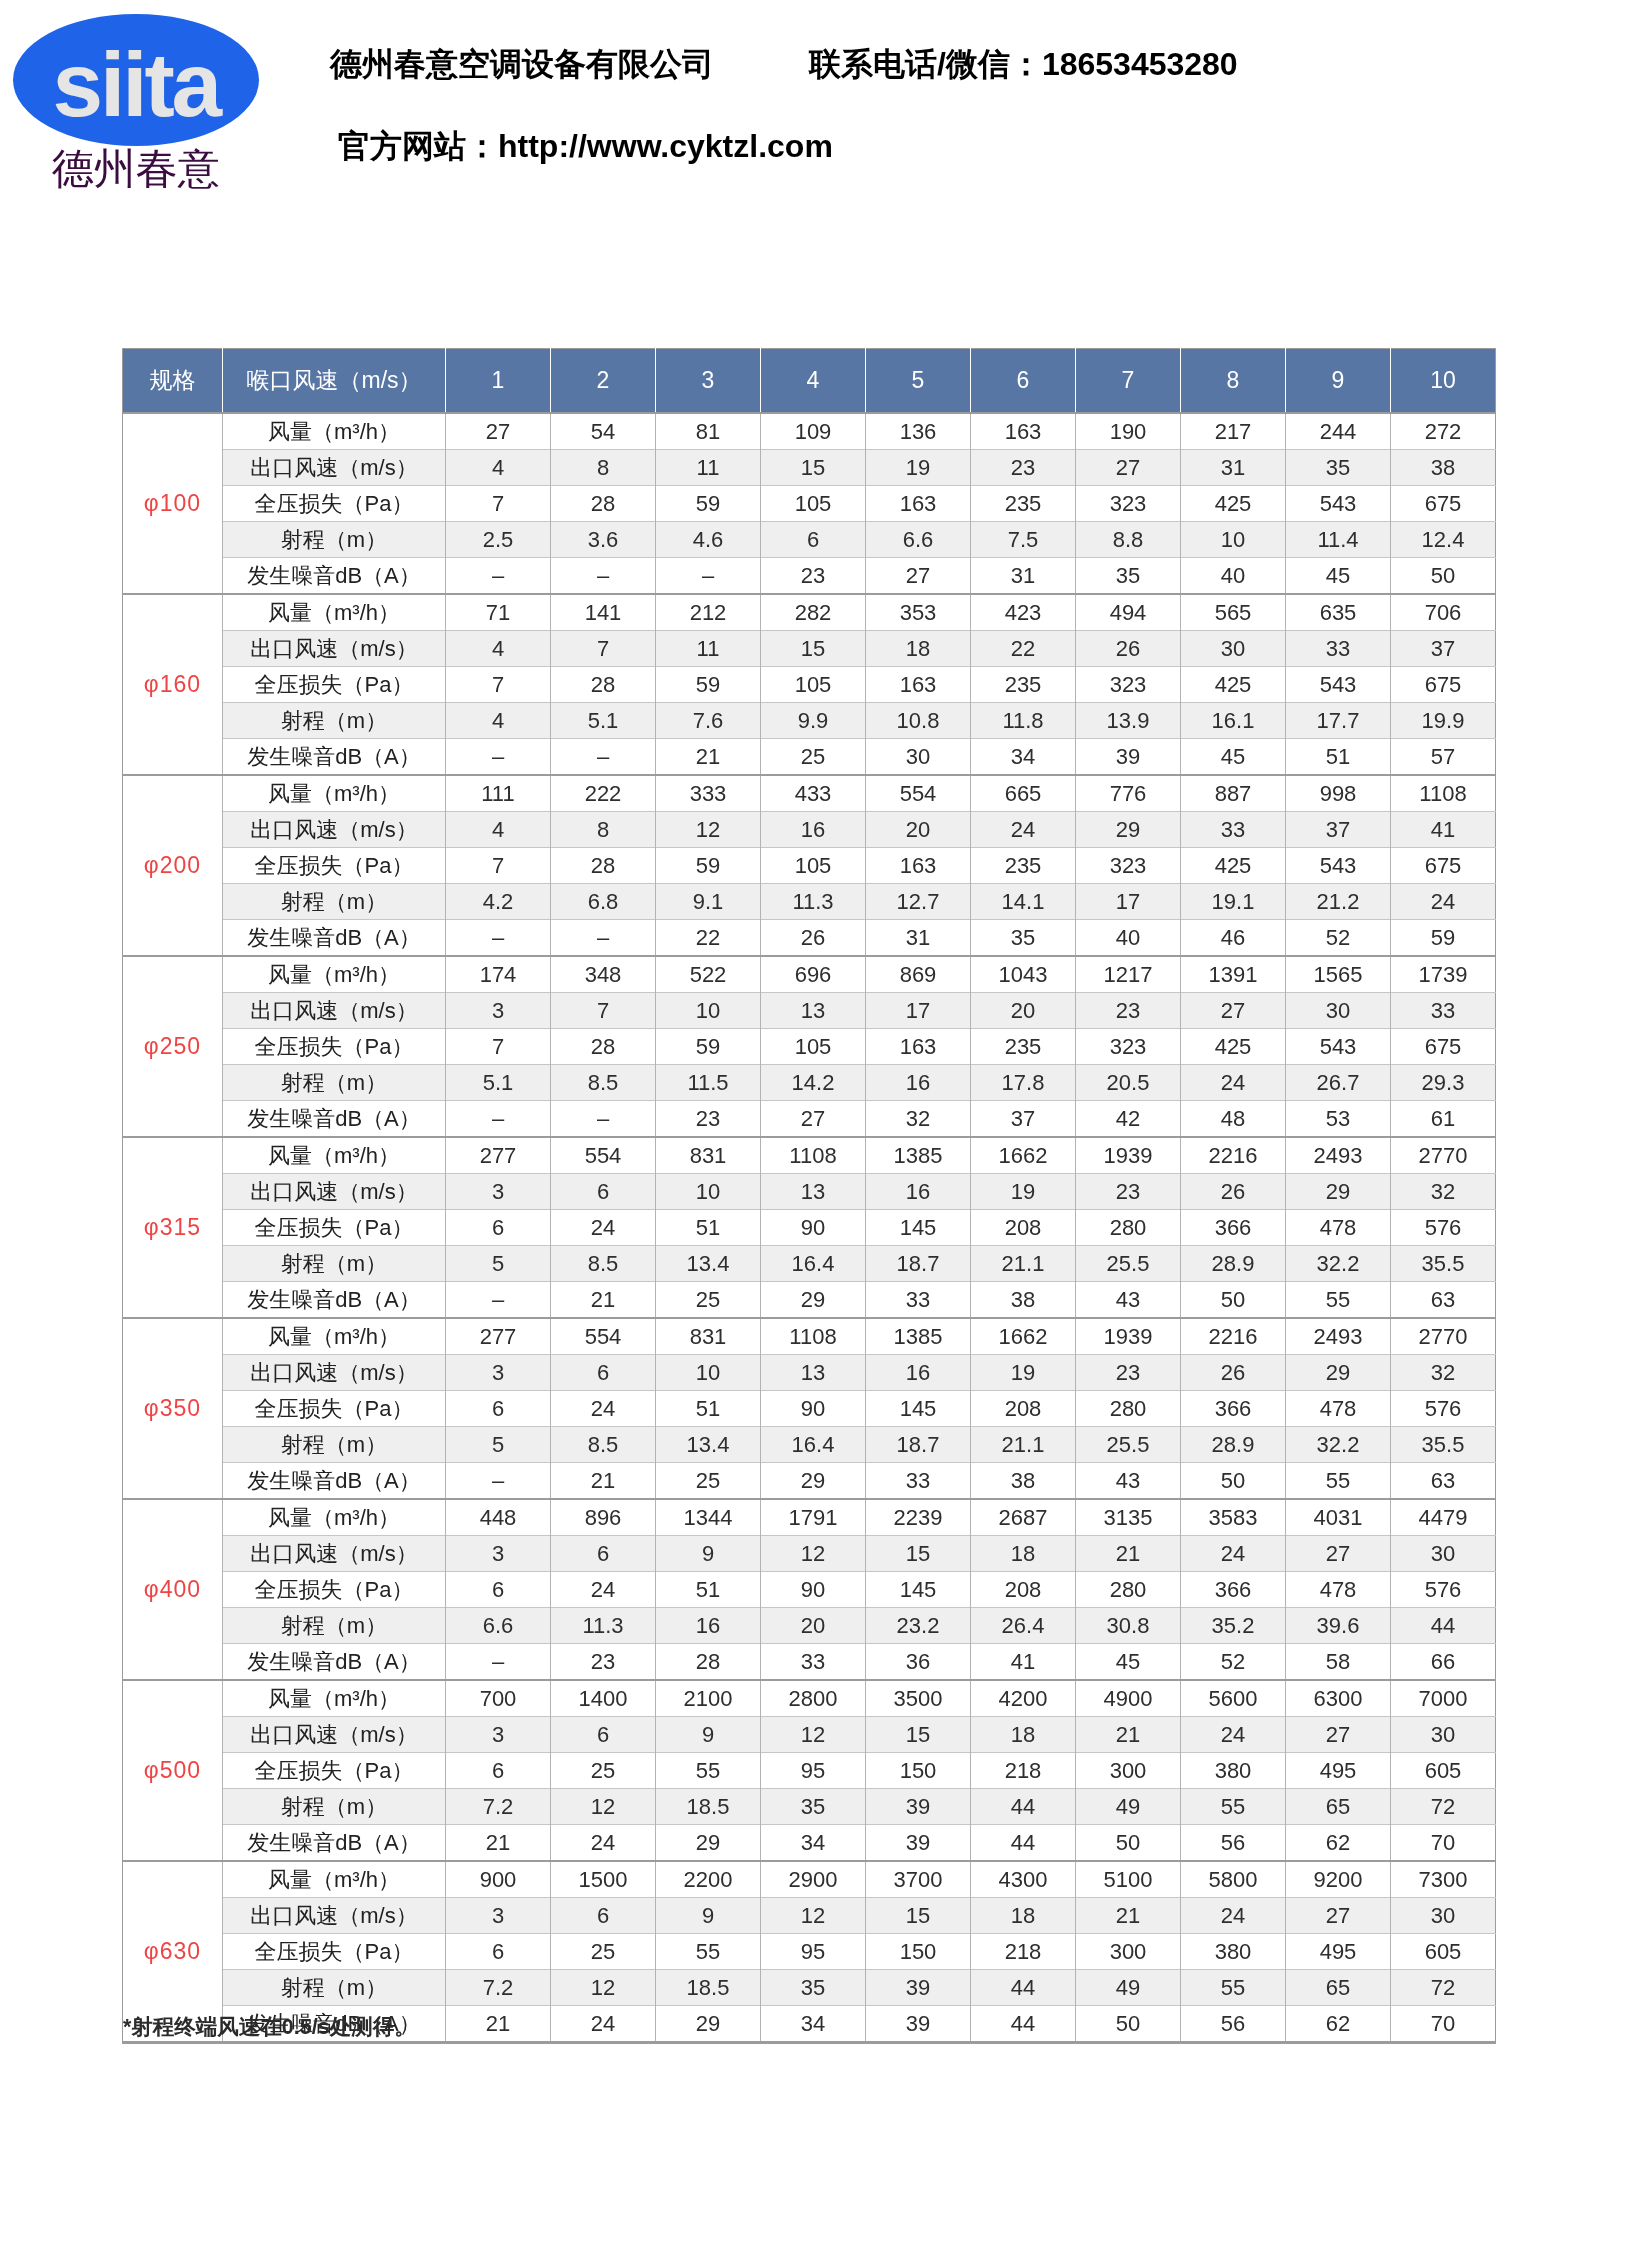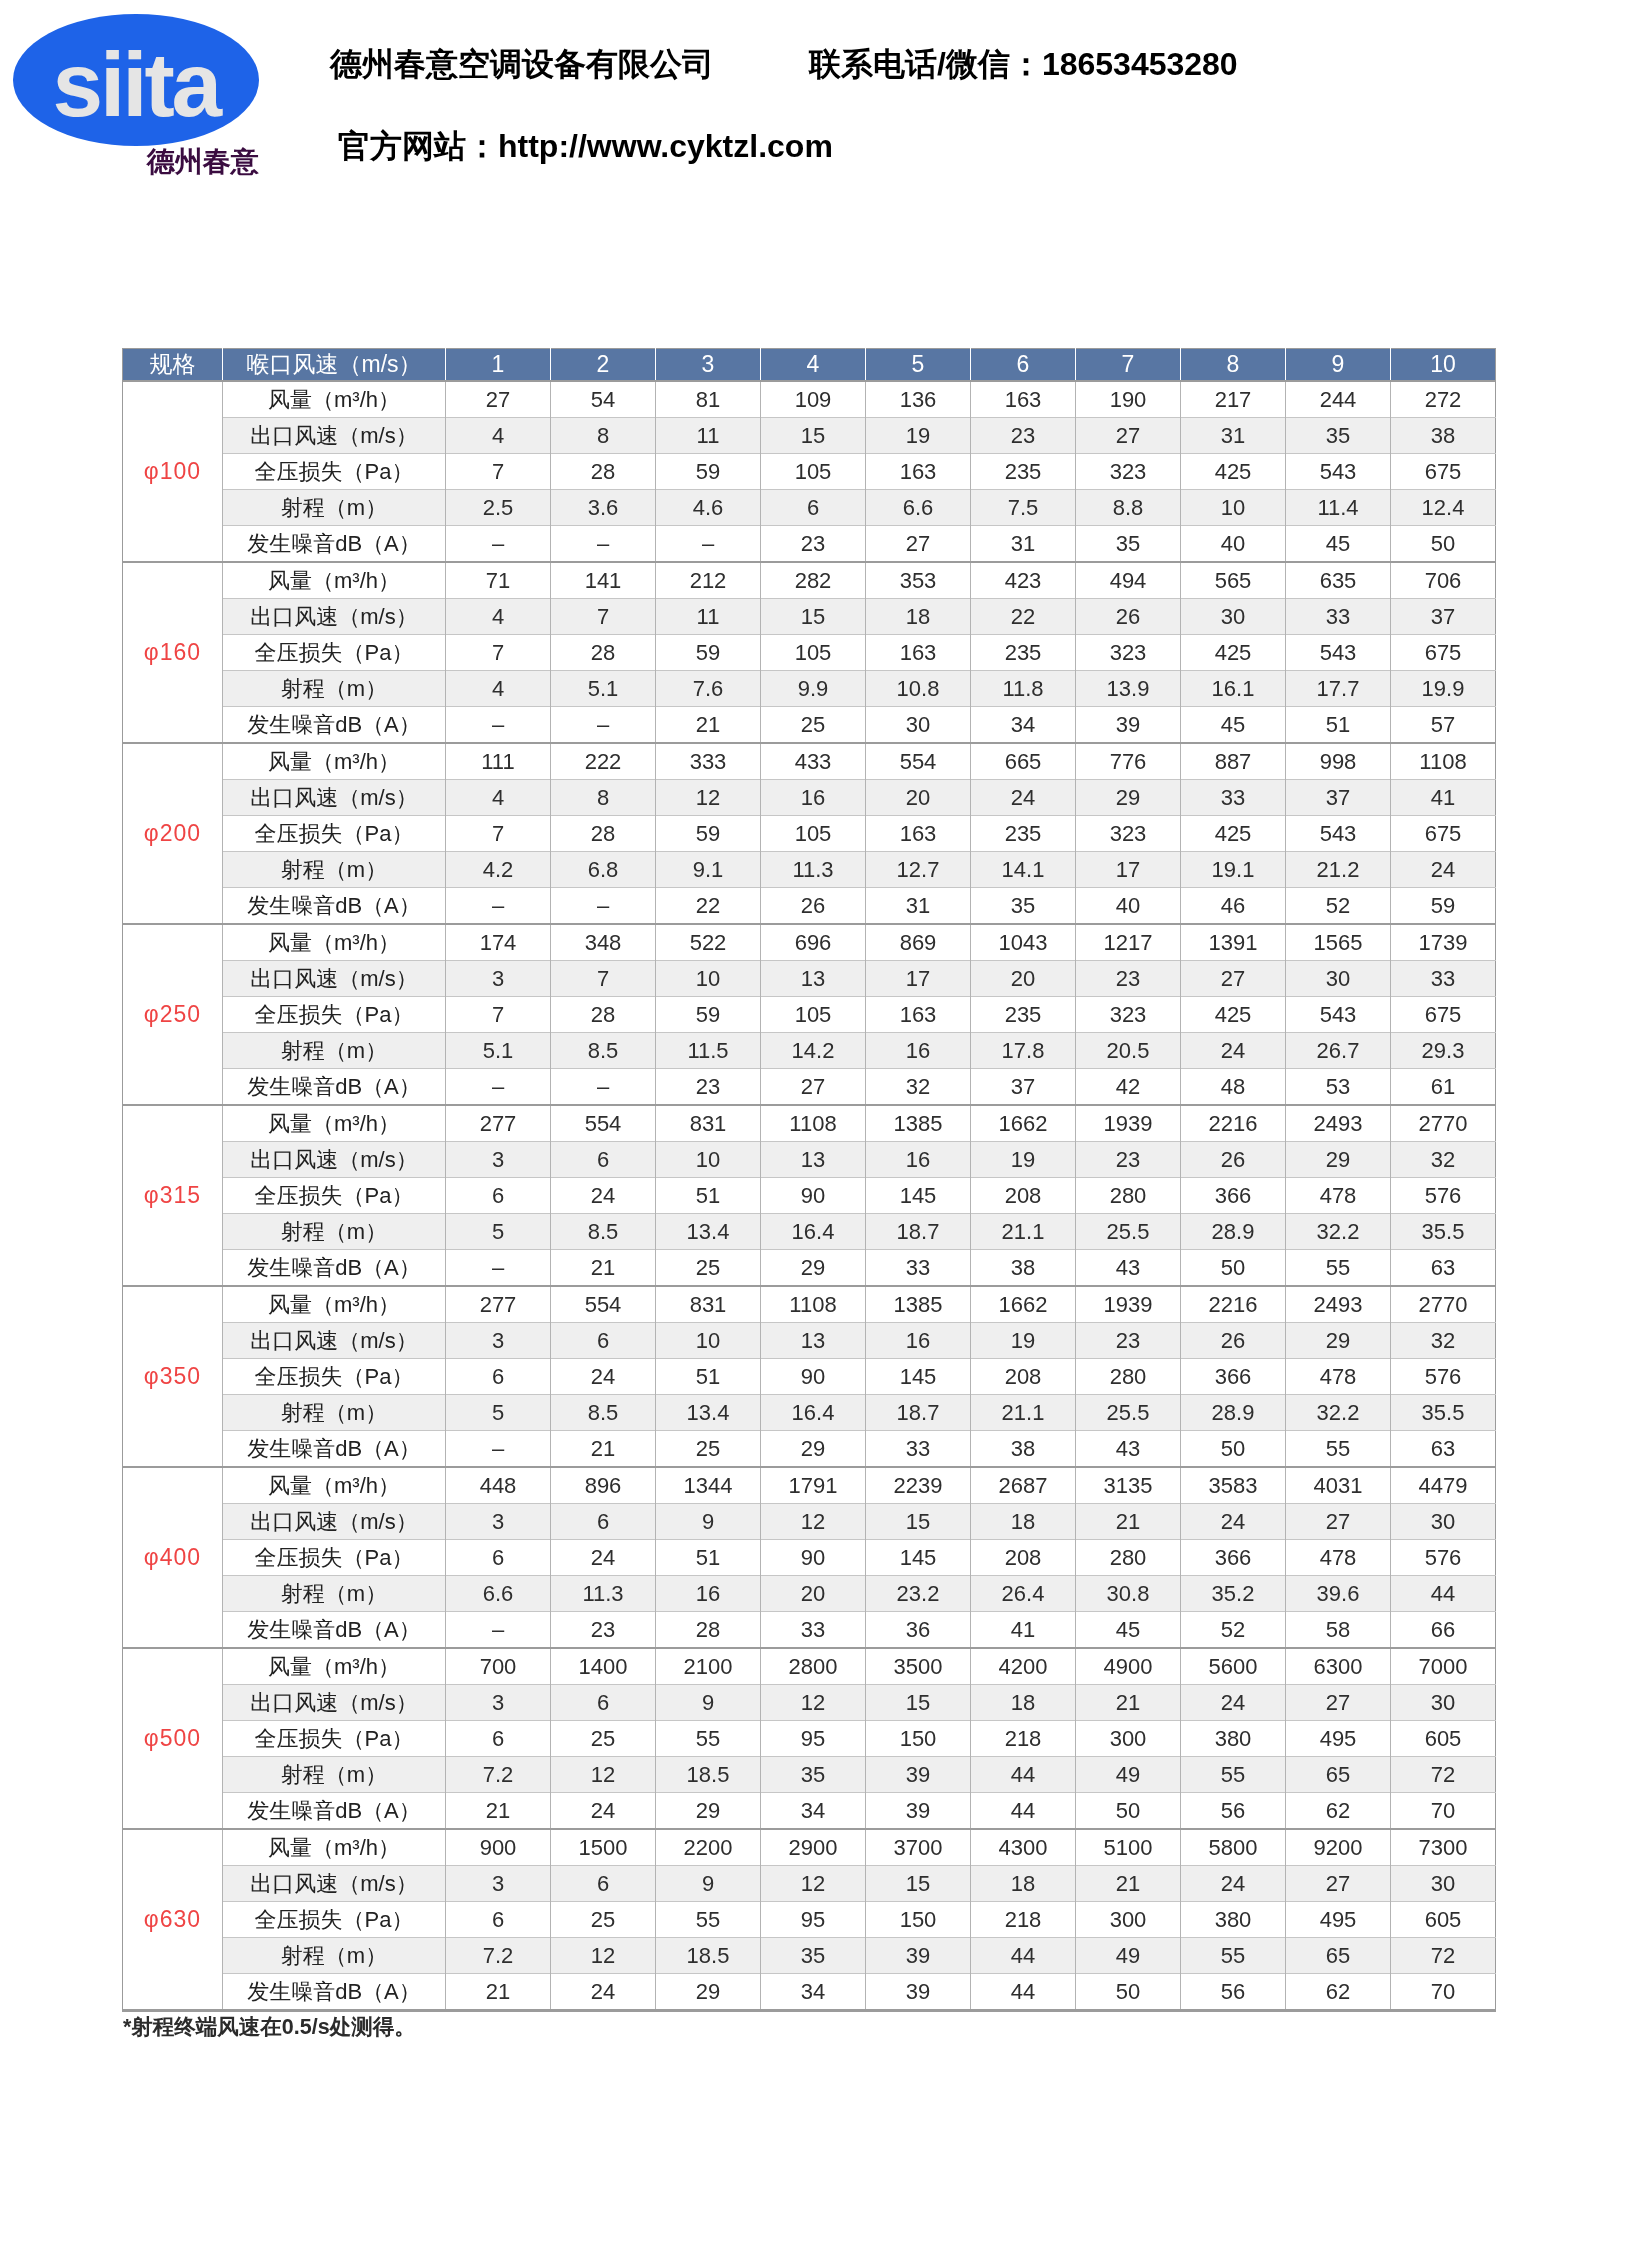--- a/index.html
+++ b/index.html
@@ -17,21 +17,21 @@
     width:246px;height:132px;
     border-radius:50%;
     display:flex;align-items:center;justify-content:center;
   }
   .logo-text{
     color:#e5e5e5;font-size:91px;font-weight:800;
     letter-spacing:-3.1px;line-height:1;padding-top:9.2px;
   }
   .logo-caption{
     position:absolute;left:12.8px;top:148px;width:246px;
-    text-align:right;font-size:28px;font-weight:700;line-height:1;
+    text-align:center;font-size:42px;font-weight:400;line-height:1;
   }
   .company-line{
     position:absolute;left:330px;top:47px;
     font-size:32px;font-weight:700;color:#000;white-space:nowrap;line-height:1.1;
   }
   .contact{margin-left:95px;}
   .website-line{
     position:absolute;left:338px;top:129px;
     font-size:32px;font-weight:700;color:#000;white-space:nowrap;line-height:1.1;
   }
@@ -44,21 +44,21 @@
   .title .tname{font-size:35px;font-weight:700;color:#3a3a3a;margin-left:15.4px;}
   
   .table-wrap{position:absolute;left:122px;top:348px;width:1370px;}
   table.spec{
     border-collapse:collapse;table-layout:fixed;width:1370px;
     font-size:22px;color:#2e2e2e;
     border:1.5px solid #9b9b9b;border-bottom:3.6px solid #9b9b9b;
   }
   table.spec th{
     height:31px;font-weight:400;color:#ffffff;font-size:23px;
-    text-align:center;vertical-align:middle;padding:0;
+    text-align:center;vertical-align:middle;padding:16px;
   }
   table.spec thead th + th{border-left:1.5px solid #ffffff;}
   table.spec thead tr{border-bottom:2px solid #9b9b9b;}
   table.spec td{
     height:35px;text-align:center;vertical-align:middle;padding:0;
     border-left:1px solid #b3b3b3;
   }
   table.spec td.spec-cell{
     border-left:none;background:#ffffff;font-size:23px;color:#ef4444;
     letter-spacing:1px;

